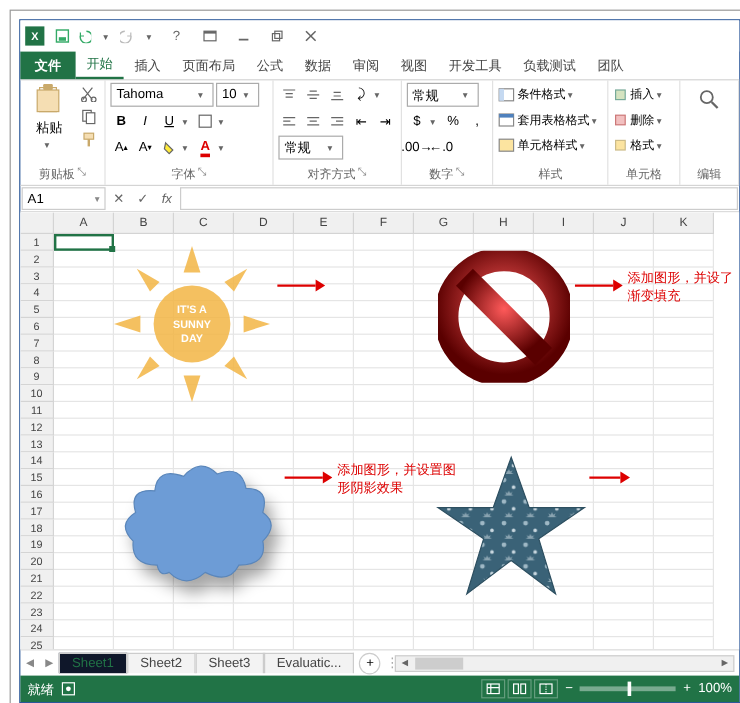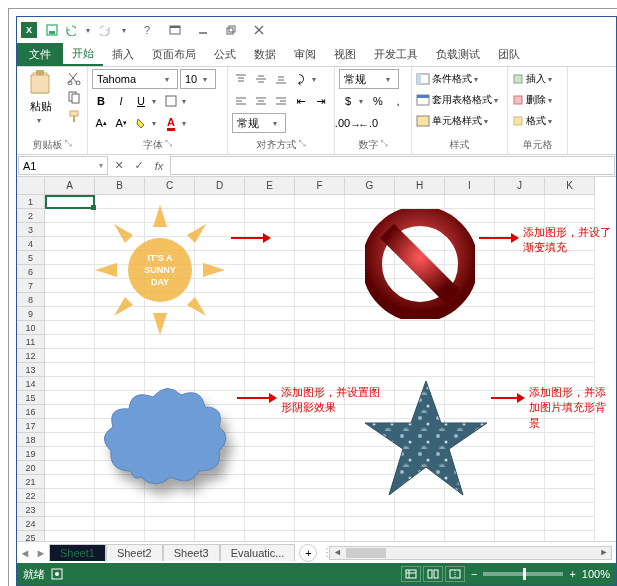--- a/index.html
+++ b/index.html
@@ -9,41 +9,41 @@
 
 
 .titlebar { height: 26px; background: #fff; display: flex; align-items: center; font-size: 11px; color: #444; }
 .titlebar .ql { width: 16px; height: 16px; margin: 0 1px; display: flex; align-items: center; justify-content: center; }
 .titlebar .xl-icon { width: 16px; height: 16px; background: #217346; color: #fff; font-size: 9px; display: flex; align-items: center; justify-content: center; font-weight: bold; margin-left: 4px; margin-right: 6px; }
 .titlebar .title { flex: 1; text-align: center; color: #666; }
 .titlebar .winbtn { width: 28px; height: 20px; display: flex; align-items: center; justify-content: center; color: #666; }
 
 
 .tabs { display: flex; height: 24px; font-size: 11px; border-bottom: 1px solid #d4d4d4; }
-.tabs .file { background: #217346; color: #fff; padding: 0 12px; display: flex; align-items: center; }
+.tabs .file { background: #217346; color: #fff; padding: 0 12px; display: flex; align-items: center; font-weight: bold; }
 .tabs .tab { padding: 0 9px; display: flex; align-items: center; color: #444; cursor: pointer; }
 .tabs .tab.active { color: #217346; border-bottom: 2px solid #217346; }
 
 
 .ribbon { height: 88px; display: flex; border-bottom: 1px solid #d4d4d4; font-size: 11px; }
 .group { border-right: 1px solid #e1e1e1; padding: 2px 4px; display: flex; flex-direction: column; }
 .group-body { flex: 1; display: flex; align-items: flex-start; gap: 4px; }
 .group-label { font-size: 10px; text-align: center; color: #666; padding-top: 2px; display: flex; justify-content: center; gap: 2px; }
 .big-btn { display: flex; flex-direction: column; align-items: center; justify-content: center; gap: 2px; width: 40px; }
 .big-btn .ico { width: 28px; height: 28px; display: flex; align-items: center; justify-content: center; }
 .small-row { display: flex; align-items: center; gap: 2px; height: 20px; }
 .small-btn { width: 18px; height: 18px; display: flex; align-items: center; justify-content: center; border: 1px solid transparent; }
 .dd { width: 8px; font-size: 8px; color: #666; }
 .sel { border: 1px solid #ababab; height: 20px; font-size: 11px; padding: 0 4px; background: #fff; display: flex; align-items: center; justify-content: space-between; }
 .stack { display: flex; flex-direction: column; gap: 1px; }
 .dialog-launcher { font-size: 9px; color: #888; }
 
 
 .fbar { height: 22px; display: flex; border-bottom: 1px solid #d4d4d4; font-size: 11px; }
-.namebox { width: 90px; border: 1px solid #ccc; margin: 1px; display: flex; align-items: center; padding: 0 4px; background: #fff; }
+.namebox { width: 70px; border: 1px solid #ccc; margin: 1px; display: flex; align-items: center; padding: 0 4px; background: #fff; }
 .namebox .dd2 { margin-left: auto; font-size: 8px; color: #888; }
 .fxbtn { width: 20px; display: flex; align-items: center; justify-content: center; color: #666; }
 .finput { flex: 1; border: 1px solid #ccc; margin: 1px; background: #fff; }
 
 
 .gridwrap { flex: 1; position: relative; overflow: hidden; background: #fff; }
 .grid { position: absolute; inset: 0; }
 .rowhead { position: absolute; left: 0; top: 18px; width: 28px; }
 .rowhead div { height: 14px; border-bottom: 1px solid #d4d4d4; border-right: 1px solid #d4d4d4; font-size: 9px; text-align: center; color: #444; background: #f0f0f0; line-height: 14px; }
 .colhead { position: absolute; left: 28px; top: 0; height: 18px; display: flex; }
@@ -381,20 +381,35 @@
               </svg>
               <span>格式</span>
               <span class="dd">▾</span>
             </div>
       </div>
       <div class="group-label">
             <span>单元格</span>
           </div>
     </div>
 
+    <div class="group" style="min-width:40px">
+      <div class="group-body">
+            <div class="big-btn">
+              <div class="ico">
+                <svg width="20" height="20">
+                  <circle cx="8" cy="8" r="5" fill="none" stroke="#666" stroke-width="1.5"></circle>
+                  <line x1="12" y1="12" x2="17" y2="17" stroke="#666" stroke-width="2"></line>
+                </svg>
+              </div>
+            </div>
+          </div>
+      <div class="group-label">
+            <span>编辑</span>
+          </div>
+    </div>
   </div>
 
   <div class="fbar">
     <div class="namebox">
           <span>A1</span>
           <span class="dd2">▾</span>
         </div>
     <div class="fxbtn">✕</div>
     <div class="fxbtn">✓</div>
     <div class="fxbtn">
@@ -831,21 +846,20 @@
                   <circle cx="13" cy="11" r="1.5" fill="#c9d7df"></circle>
                   <path d="M9 14 l1 2 l2 -1 l-1 2 l2 1 l-2 1 l1 2 l-2 -1 l-1 2 l-1 -2 l-2 1 l1 -2 l-2 -1 l2 -1 l-1 -2 l2 1 z" fill="#d8e3e9" opacity=".5"></path>
                 </pattern>
               </defs>
           <polygon points="65,4 80,46 126,46 88,72 102,118 65,90 28,118 42,72 4,46 50,46" fill="url(#pf)" stroke="#2d4f60" stroke-width="1"></polygon>
         </svg>
         <svg class="arrow" style="left:446px;top:196px" width="34" height="14">
               <line x1="0" y1="7" x2="26" y2="7" stroke="#d00" stroke-width="2"></line>
               <polygon points="26,2 34,7 26,12" fill="#d00"></polygon>
             </svg>
-        <div class="ann" style="left:484px;top:190px;width:84px">添加图形，并添加图片填充形背景</div>
       </div>
     </div>
   </div>
 
   <div class="sheetbar">
     <div class="nav">◄</div>
     <div class="nav">►</div>
     <div class="sheet-tab">Sheet1</div>
     <div class="sheet-tab inactive">Sheet2</div>
     <div class="sheet-tab inactive">Sheet3</div>

